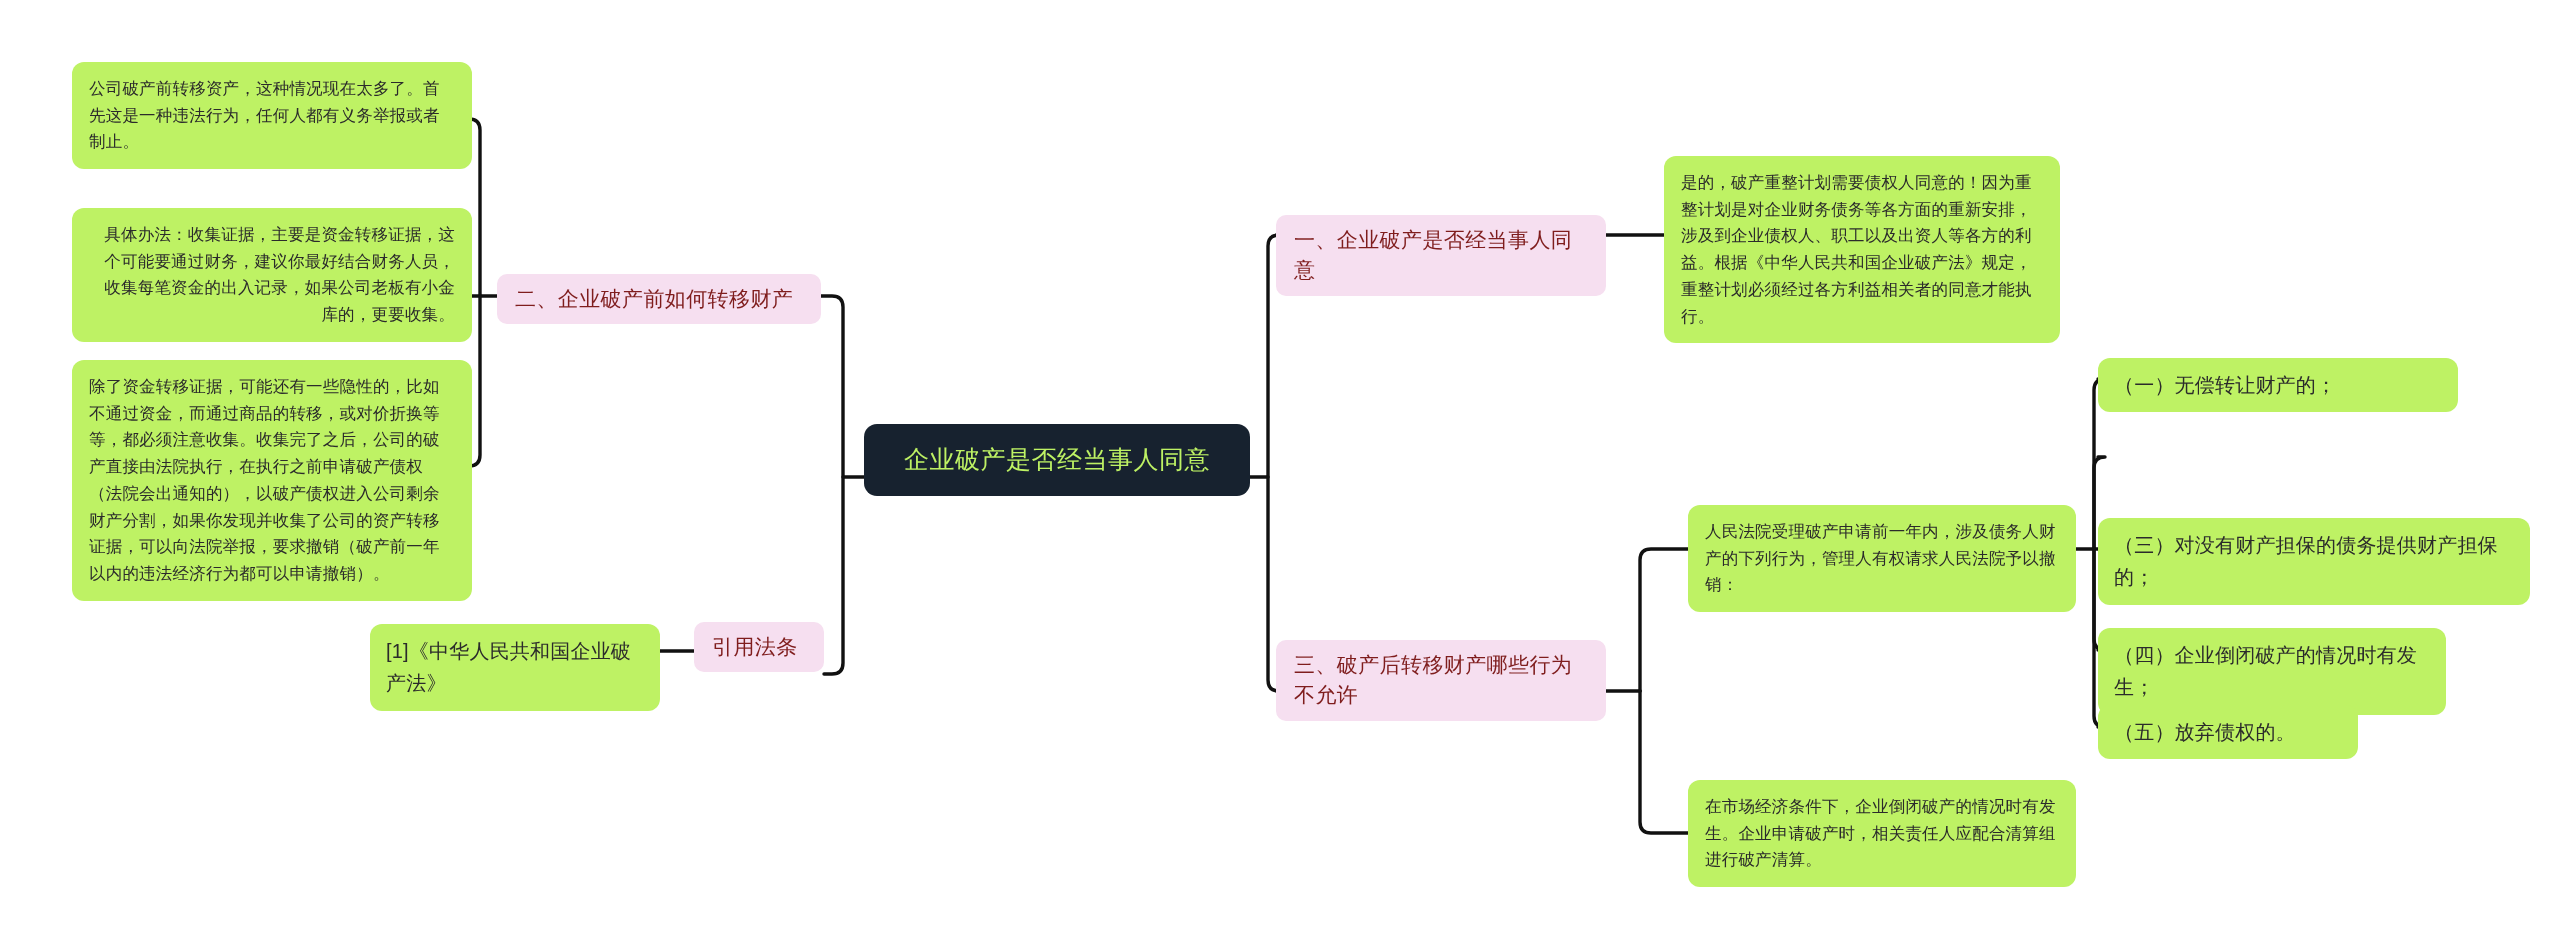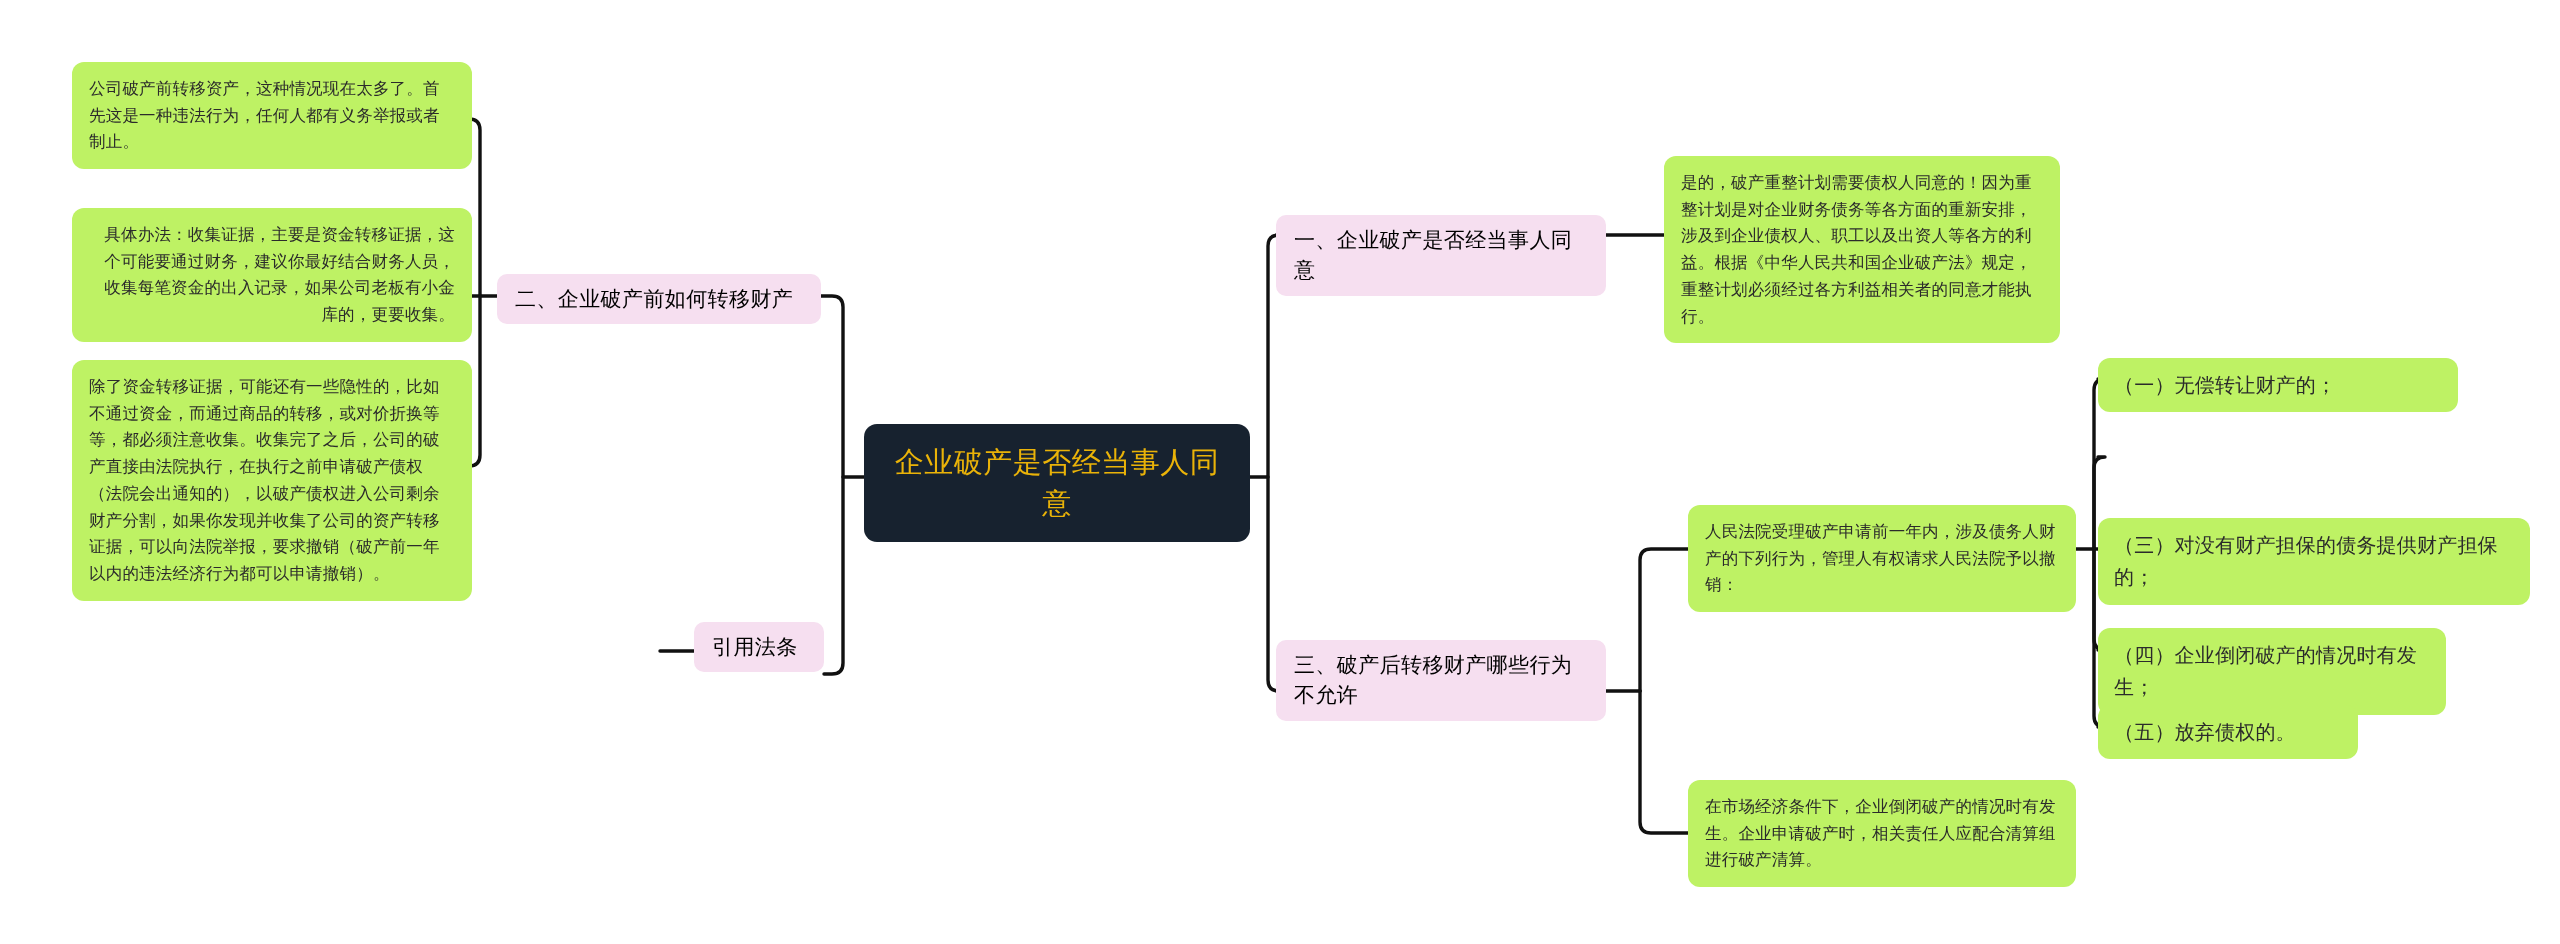--- a/index.html
+++ b/index.html
@@ -23,33 +23,33 @@
     line-height:1.62;
     padding:13px 17px 14px 17px;
     letter-spacing:.2px;
   }
   .leaf.small{font-size:20px;padding:11px 16px;}
 
   
   .branch{
     background:#f6dff0;
     border-radius:10px;
-    color:#000000;
+    color:#7f1d1d;
     font-size:21px;
     line-height:1.45;
     padding:10px 18px;
     letter-spacing:.4px;
   }
 
   
   .root{
     background:#17222f;
     border-radius:13px;
-    color:#eab308;
-    font-size:29px;
+    color:#bef264;
+    font-size:25px;
     line-height:1.42;
     padding:18px 22px;
     text-align:center;
     letter-spacing:.5px;
   }
 
   
   #n-l1{left:72px;  top:62px;  width:400px;}
   #n-l2{left:72px;  top:208px; width:400px;text-align:right;}
   #n-l3{left:72px;  top:360px; width:400px;}
@@ -106,20 +106,21 @@
   </svg>
 
   <div class="node leaf" id="n-l1">公司破产前转移资产，这种情况现在太多了。首先这是一种违法行为，任何人都有义务举报或者制止。</div>
 
   <div class="node leaf" id="n-l2">具体办法：收集证据，主要是资金转移证据，这个可能要通过财务，建议你最好结合财务人员，收集每笔资金的出入记录，如果公司老板有小金库的，更要收集。</div>
 
   <div class="node leaf" id="n-l3">除了资金转移证据，可能还有一些隐性的，比如不通过资金，而通过商品的转移，或对价折换等等，都必须注意收集。收集完了之后，公司的破产直接由法院执行，在执行之前申请破产债权（法院会出通知的），以破产债权进入公司剩余财产分割，如果你发现并收集了公司的资产转移证据，可以向法院举报，要求撤销（破产前一年以内的违法经济行为都可以申请撤销）。</div>
 
   <div class="node branch" id="n-b2">二、企业破产前如何转移财产</div>
 
+  <div class="node leaf small" id="n-law">[1]《中华人民共和国企业破产法》</div>
 
   <div class="node branch" id="n-b4">引用法条</div>
 
   <div class="node root" id="n-root">企业破产是否经当事人同意</div>
 
   <div class="node branch" id="n-b1">一、企业破产是否经当事人同意</div>
 
   <div class="node leaf" id="n-r1">是的，破产重整计划需要债权人同意的！因为重整计划是对企业财务债务等各方面的重新安排，涉及到企业债权人、职工以及出资人等各方的利益。根据《中华人民共和国企业破产法》规定，重整计划必须经过各方利益相关者的同意才能执行。</div>
 
   <div class="node branch" id="n-b3">三、破产后转移财产哪些行为不允许</div>

